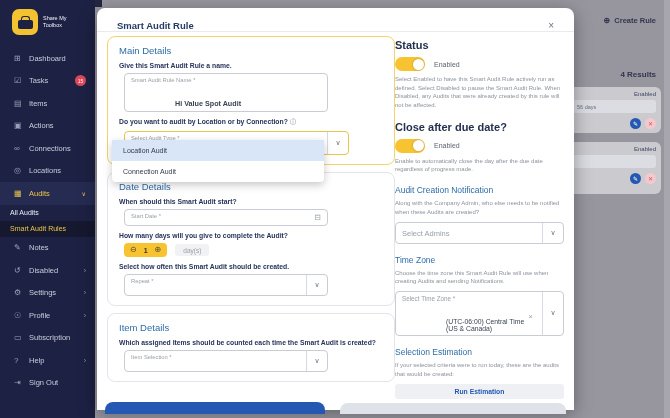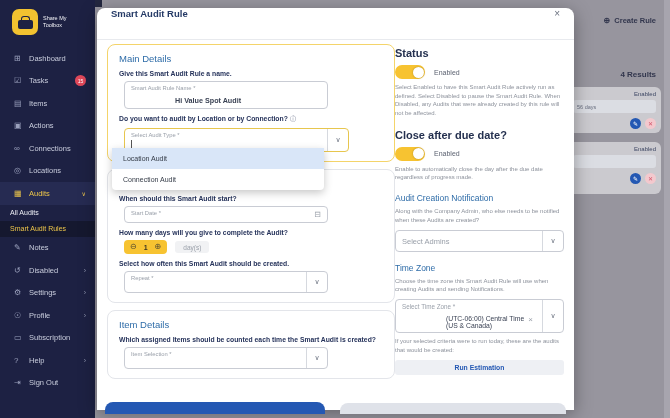--- a/index.html
+++ b/index.html
@@ -34,36 +34,36 @@
   .nav-badge { margin-left:auto; background:#e0485a; color:#fff; font-size:5px; min-width:11px; height:11px; border-radius:6px; display:flex; align-items:center; justify-content:center; }
   .chev-d { margin-left:auto; color:#edc64a; font-size:6px; }
   .chev-r { margin-left:auto; color:#8f94ad; font-size:7px; }
   .nav-item.audits { background:#262b52; color:#edc64a; }
   .nav-item.audits .nav-icon { color:#edc64a; }
   .sub-item { height:16px; display:flex; align-items:center; padding-left:10px; font-size:7px; color:#eceef5; }
   .sub-item.active { background:#15182f; color:#edc64a; }
 
   
   .modal { position:absolute; left:97px; top:8px; width:477px; height:402px; background:#fff; border-radius:8px 8px 0 0; box-shadow:0 4px 18px rgba(0,0,0,.35); z-index:10; }
-  .modal-header { height:32px; border-bottom:1px solid #e8eaee; display:flex; align-items:flex-start; padding:0 14px; }
+  .modal-header { height:24px; border-bottom:1px solid #e8eaee; display:flex; align-items:flex-end; padding:0 20px; }
   .modal-title { font-size:9.5px; font-weight:bold; color:#253a66; }
   .modal-close { margin-left:auto; color:#6b7280; font-size:10px; cursor:pointer; }
   .modal-body { display:flex; padding:4px 10px 0 10px; gap:0; }
   .col-left { width:288px; position:relative; }
   .col-right { flex:1; padding-top:3px; }
 
   .panel { border:1px solid #e3e5ea; border-radius:8px; padding:6px 11px 9px 11px; margin-bottom:7px; background:#fff; }
   .panel.yellow { border:1.5px solid #f4d46a; }
   .panel-heading { color:#2e6ca8; font-size:9.5px; margin:2px 0 5px 0; }
   .q-label { color:#26335b; font-weight:bold; font-size:6.8px; margin:6px 0 4px 0; }
   .q-label .info { color:#7d849a; font-weight:normal; font-size:6.5px; }
 
   .input-box { border:1px solid #c9ccd4; border-radius:4px; width:204px; padding:3px 6px; margin-left:5px; background:#fff; }
   .input-label { color:#9aa0aa; font-size:5.8px; }
-  .input-value { color:#3a4254; font-weight:bold; font-size:7.2px; margin-top:5px;padding-left:44px; }
+  .input-value { color:#3a4254; font-weight:bold; font-size:7.2px; margin-top:16px;padding-left:44px; }
   .input-value.gray { color:#9aa0aa; }
   .with-icon { display:flex; }
   .with-icon .grow { flex:1; }
   .cal { color:#9aa0aa; font-size:8px; align-self:center; }
 
   .select-box { border:1px solid #c9ccd4; border-radius:4px; display:flex; margin-left:5px; background:#fff; }
   .select-box.noml { margin-left:0; }
   .select-box.yellowb { border-color:#e7c64e; }
   .select-main { flex:1; padding:3px 6px; min-height:20px; }
   .select-chev { width:21px; border-left:1px solid #d6d9df; display:flex; align-items:center; justify-content:center; color:#6b7280; font-size:7px; }
@@ -324,20 +324,21 @@
           <div class="select-main">
             <div class="input-label" style="font-size:6.3px;">Select Time Zone *</div>
             <div class="val-row">
               <div class="input-value" style="font-weight:normal;font-size:6.8px;color:#3a4254;">(UTC-06:00) Central Time (US &amp; Canada)</div>
               <div class="clear-x">×</div>
             </div>
           </div>
           <div class="select-chev">∨</div>
         </div>
 
+        <div class="h-blue mt10">Selection Estimation</div>
         <div class="help">If your selected criteria were to run today, these are the audits that would be created:</div>
         <div class="btn-est">Run Estimation</div>
       </div>
     </div>
 
     <div class="btn-save"></div>
     <div class="btn-cancel"></div>
   </div>
 
 </div>

